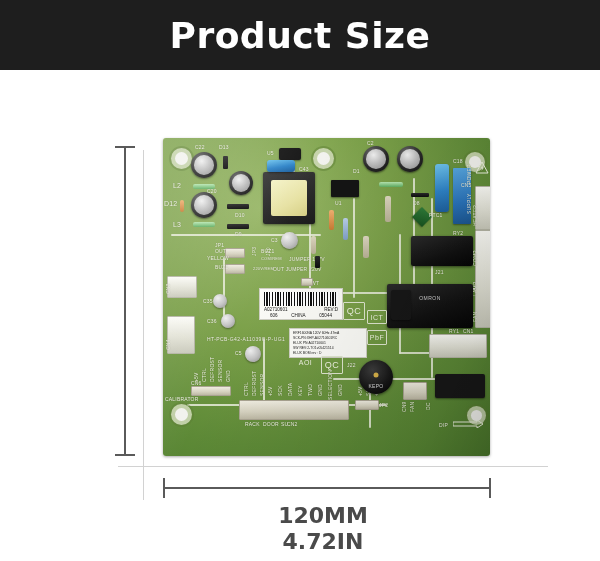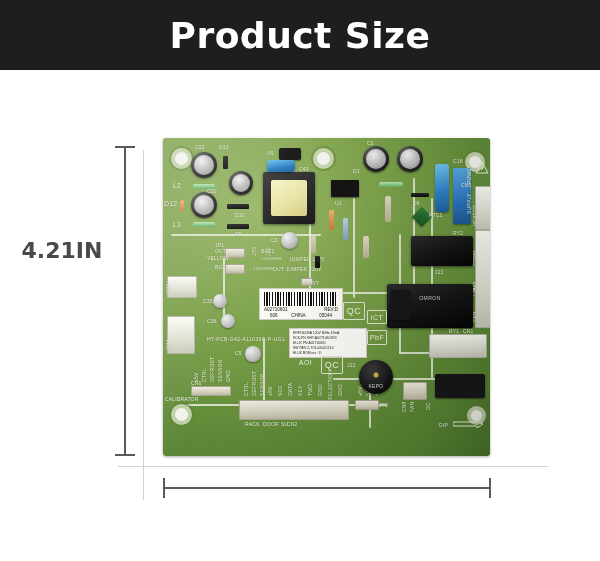--- a/index.html
+++ b/index.html
@@ -189,24 +189,25 @@
 
 <div class="vline" id="dim-v-line"></div>
 <div class="hline" id="dim-v-cap-top"></div>
 <div class="hline" id="dim-v-cap-bottom"></div>
 
 <div class="hline" id="dim-h-line"></div>
 <div class="vline" id="dim-h-cap-left"></div>
 <div class="vline" id="dim-h-cap-right"></div>
 
 <div class="dim-text" id="dim-height-label">
-  <div>4.21IN</div>
 </div>
 
 <div class="dim-text" id="dim-width-label">
+  <div>120MM</div>
+  <div>4.72IN</div>
 </div>
 
 <div class="pcb">
 
   <div class="trace" style="left:8px;top:96px;width:150px;height:2px;"></div>
   <div class="trace" style="left:146px;top:86px;width:2px;height:70px;"></div>
   <div class="trace" style="left:146px;top:154px;width:90px;height:2px;"></div>
   <div class="trace" style="left:190px;top:60px;width:2px;height:100px;"></div>
   <div class="trace" style="left:236px;top:96px;width:2px;height:120px;"></div>
   <div class="trace" style="left:236px;top:214px;width:86px;height:2px;"></div>

